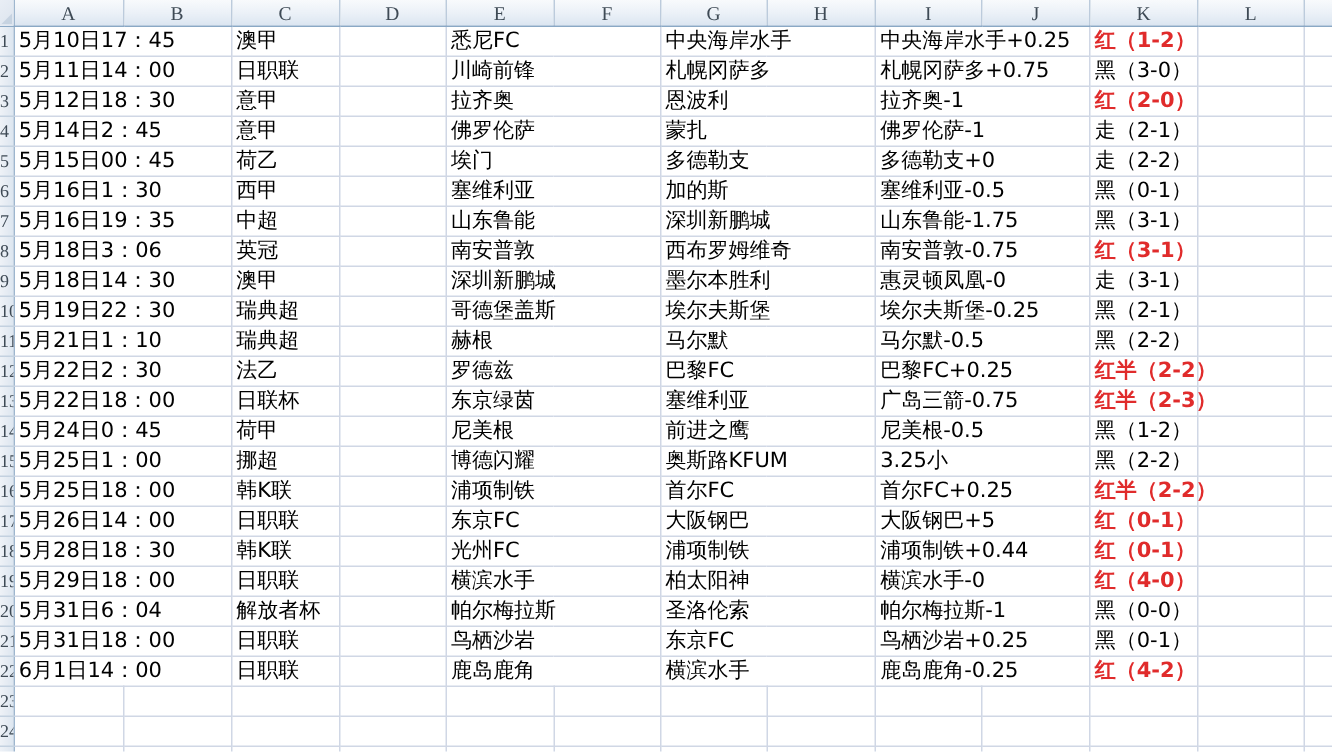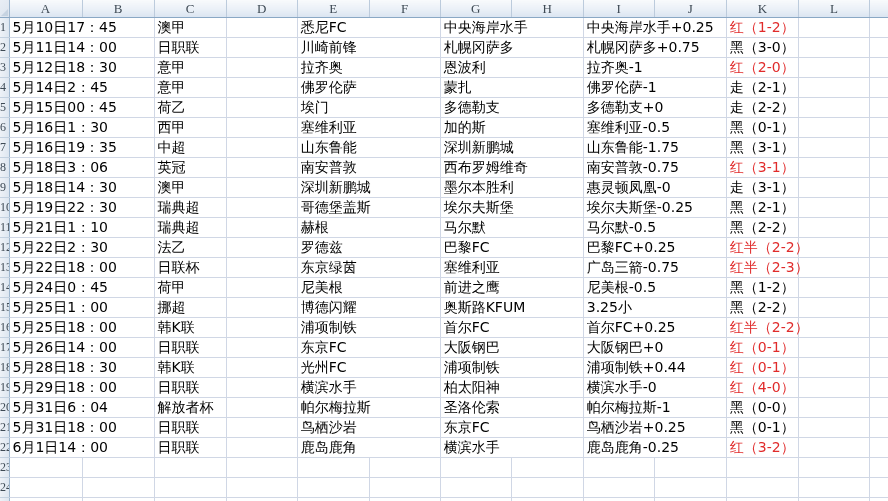--- a/index.html
+++ b/index.html
@@ -61,21 +61,21 @@
     background: linear-gradient(90deg, #eef2f7 0%, #dde6f0 100%);
     border-right: 1px solid #9eb6ce;
     border-bottom: 1px solid #c3d1e0;
     font-family: "Liberation Serif", "DejaVu Serif", serif;
     font-size: 12px;
     color: #3e4a55;
     text-align: right;
     overflow: hidden;
   }
   tbody td.result { overflow: visible; }
-  tbody td.red { color: var(--red, #e02b2b); }
+  tbody td.red { color: var(--red, #e02b2b); font-weight: bold; }
 </style>
 </head>
 <body>
 
 <div class="sheet">
   <table class="grid">
     <colgroup>
       <col style="width:9px">
         <col style="width:73px">
         <col style="width:72px">
@@ -304,21 +304,21 @@
           <td></td>
           <td></td>
         </tr>
         <tr>
           <td class="rh">17</td>
           <td colspan="2">5月26日14：00</td>
           <td>日职联</td>
           <td></td>
           <td colspan="2">东京FC</td>
           <td colspan="2">大阪钢巴</td>
-          <td colspan="2">大阪钢巴+0</td>
+          <td colspan="2">大阪钢巴+5</td>
           <td class="result red">红（0-1）</td>
           <td></td>
           <td></td>
         </tr>
         <tr>
           <td class="rh">18</td>
           <td colspan="2">5月28日18：30</td>
           <td>韩K联</td>
           <td></td>
           <td colspan="2">光州FC</td>
@@ -365,21 +365,21 @@
           <td></td>
         </tr>
         <tr>
           <td class="rh">22</td>
           <td colspan="2">6月1日14：00</td>
           <td>日职联</td>
           <td></td>
           <td colspan="2">鹿岛鹿角</td>
           <td colspan="2">横滨水手</td>
           <td colspan="2">鹿岛鹿角-0.25</td>
-          <td class="result red">红（3-2）</td>
+          <td class="result red">红（4-2）</td>
           <td></td>
           <td></td>
         </tr>
         <tr>
           <td class="rh">23</td>
           <td></td>
           <td></td>
           <td></td>
           <td></td>
           <td></td>

